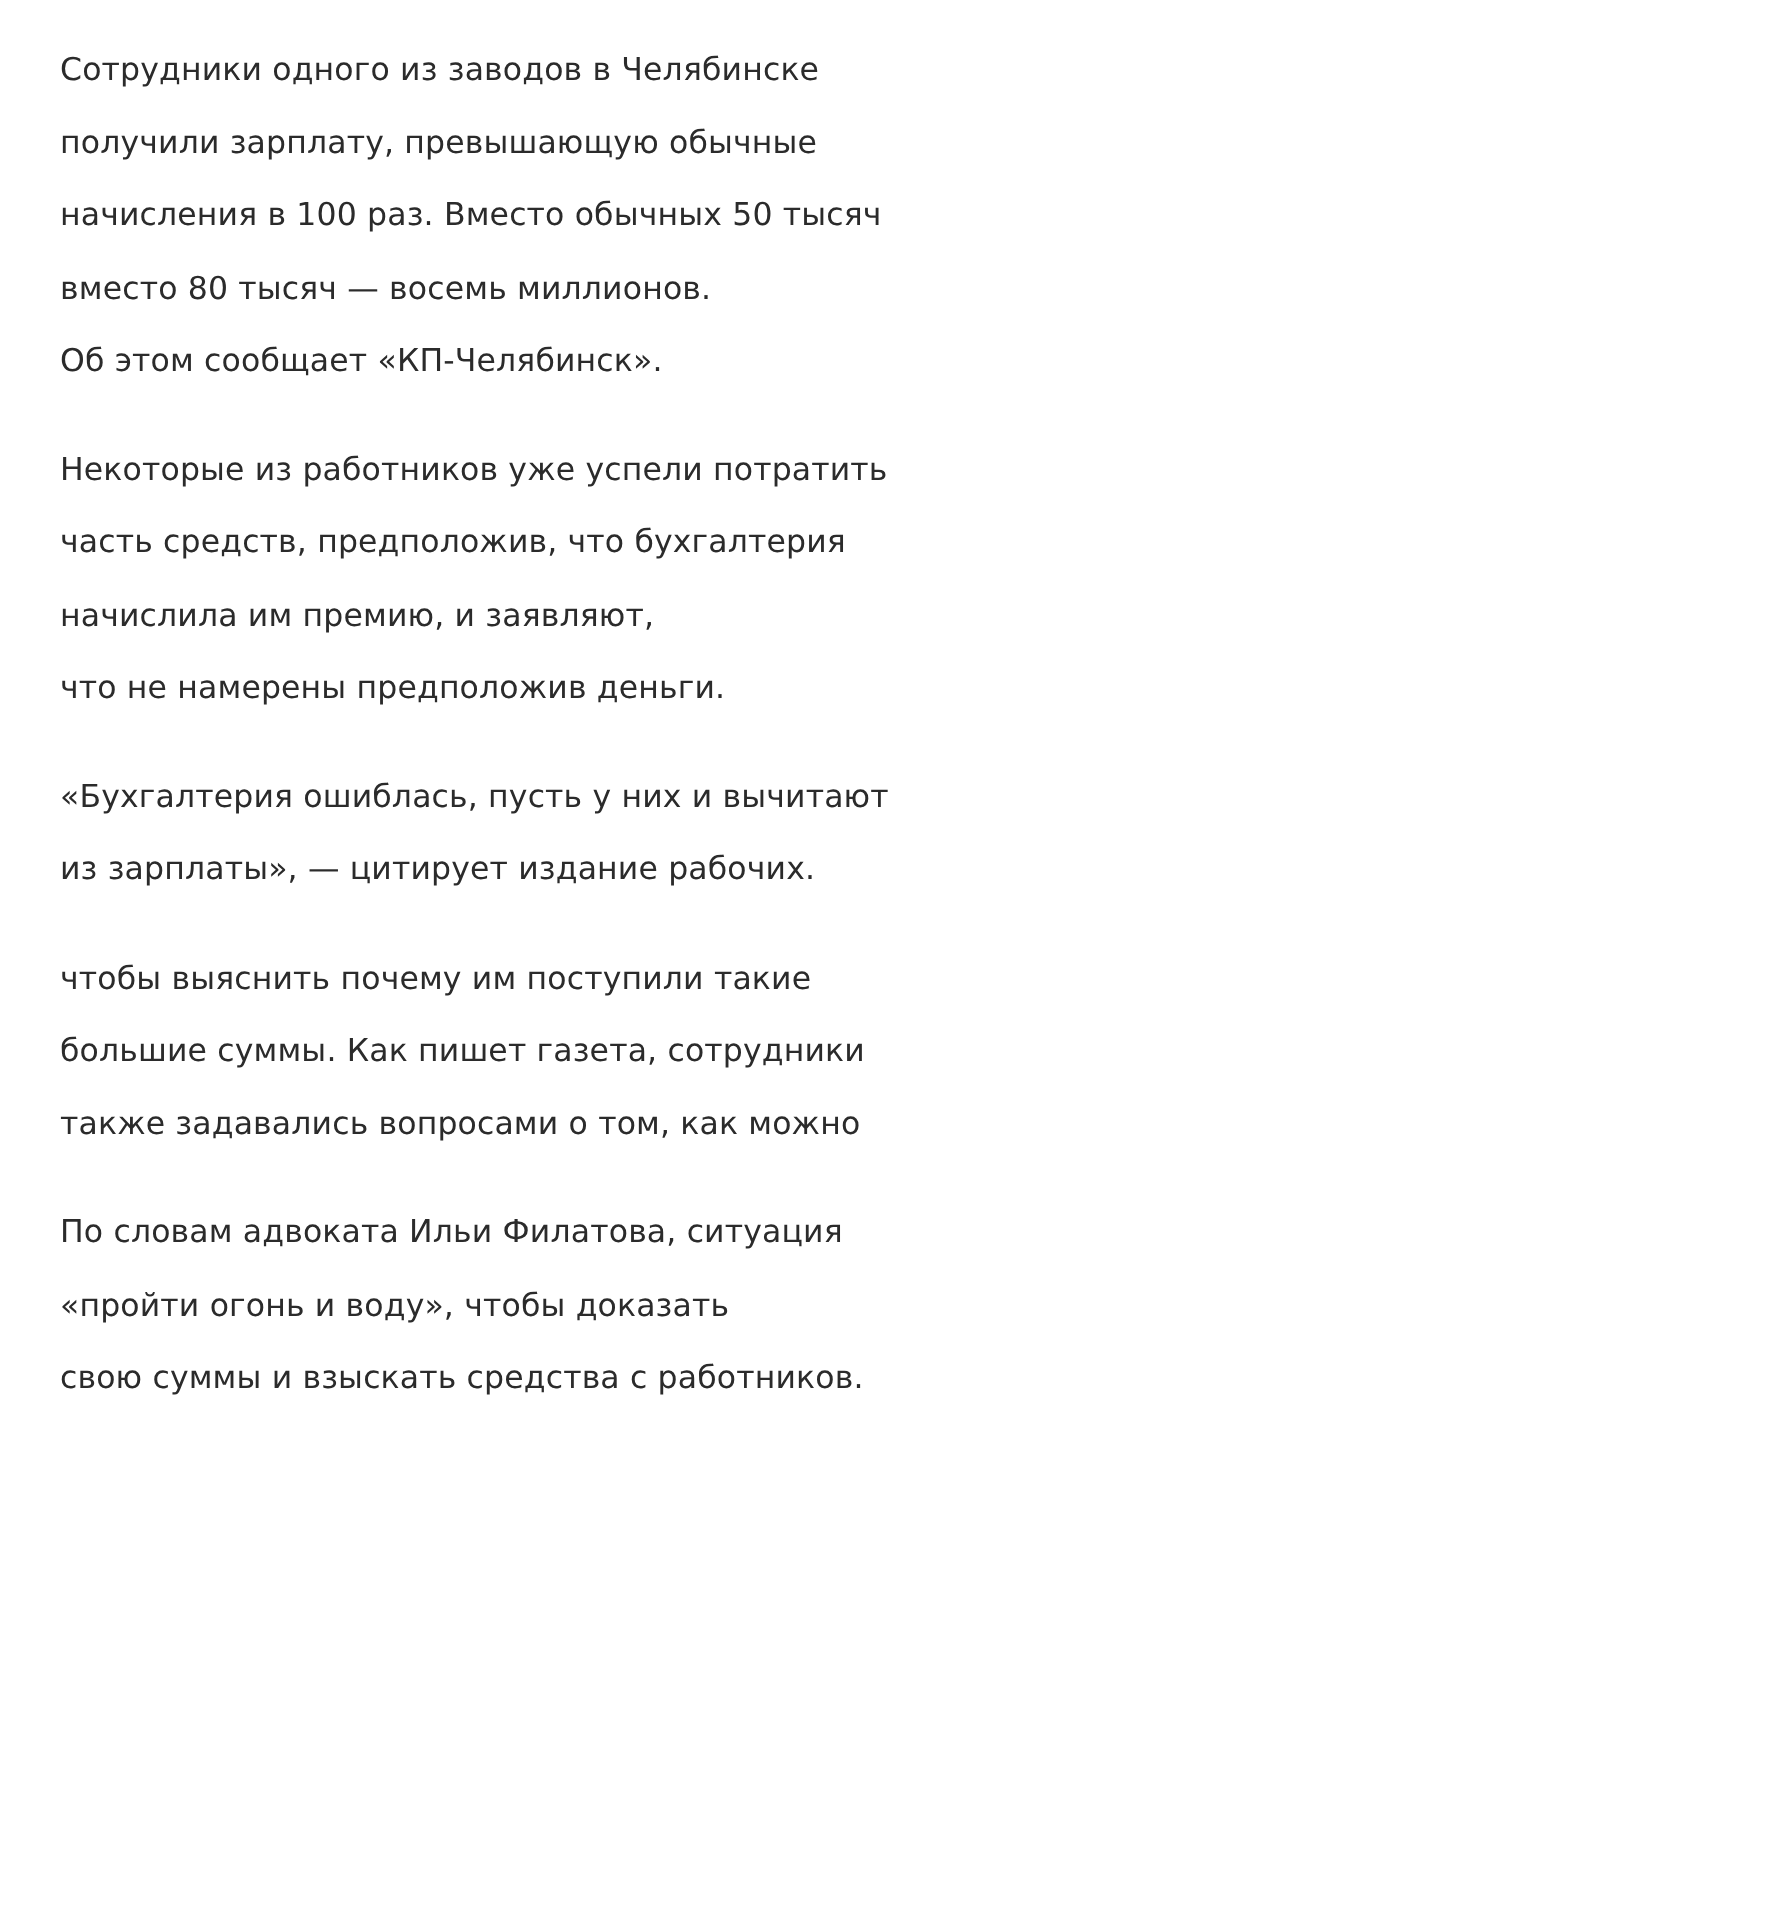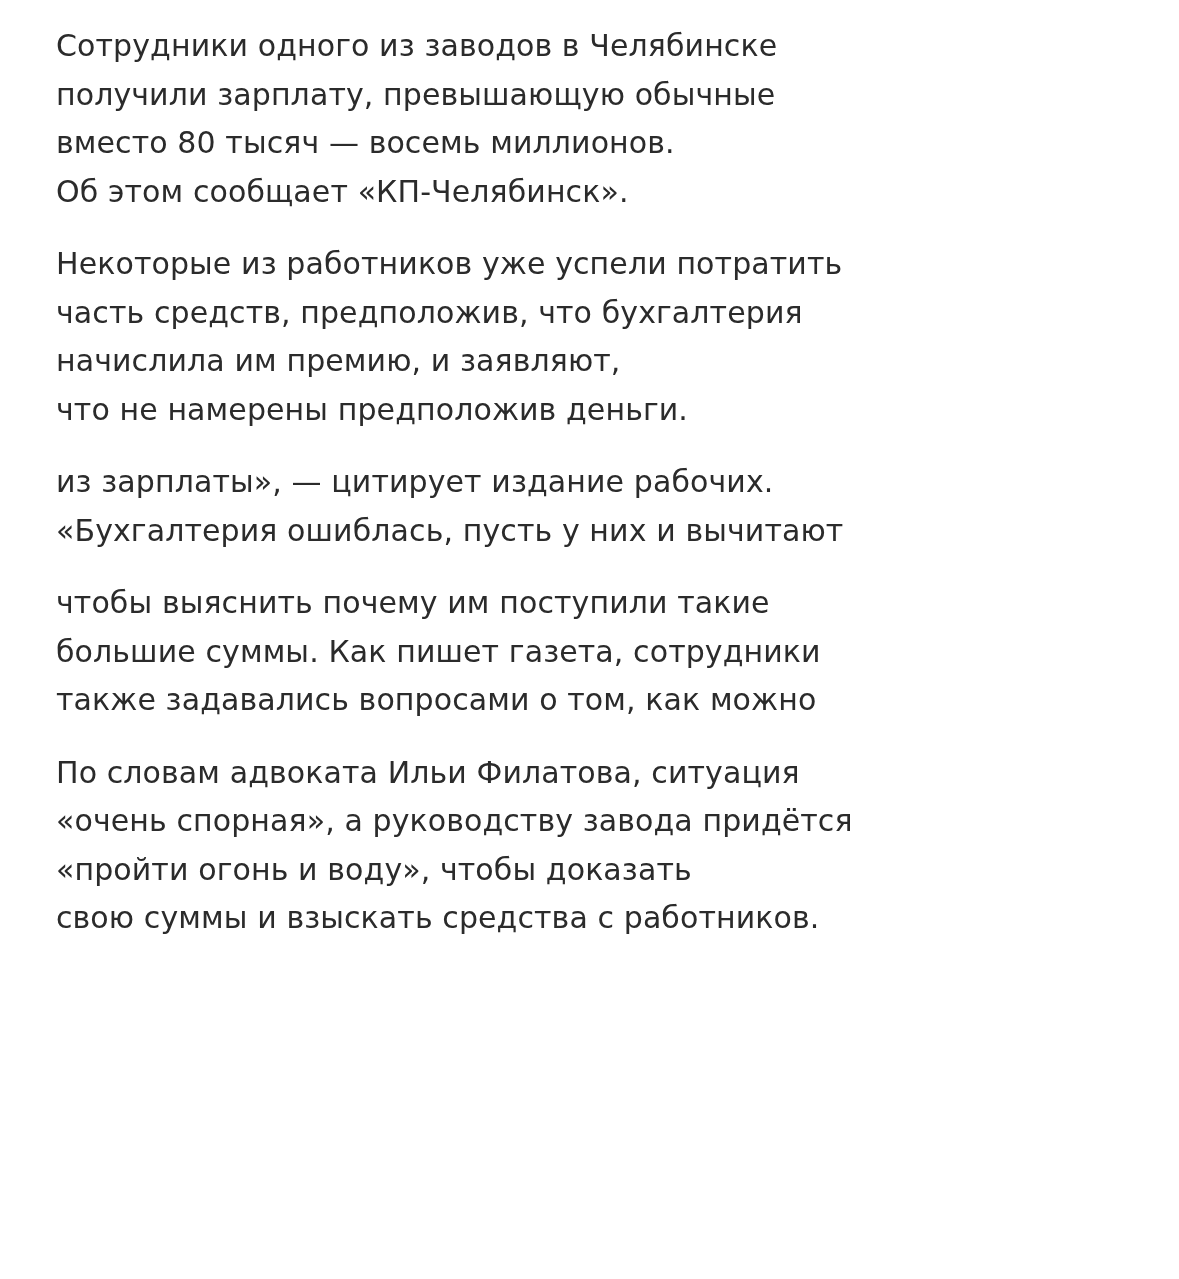--- a/index.html
+++ b/index.html
@@ -8,61 +8,61 @@
       background: #ffffff;
     }
     body {
       width: 1179px;
       height: 1279px;
       overflow: hidden;
       position: relative;
     }
     .article {
       position: absolute;
-      left: 56px;
+      left: 40px;
       top: 22px;
       width: 1100px;
       font-family: "DejaVu Sans", sans-serif;
-      font-size: 30px;
+      font-size: 21px;
       line-height: 48.5px;
       color: #2b2b2b;
       letter-spacing: 0.1px;
     }
     .para {
       margin: 0 0 24px 0;
     }
     .line {
       display: block;
       white-space: nowrap;
     }
   </style>
 </head>
 <body>
 
 <div class="article">
   <p class="para">
     <span class="line">Сотрудники одного из заводов в Челябинске</span>
     <span class="line">получили зарплату, превышающую обычные</span>
+    <span class="line">начисления в 100 раз. Вместо обычных 50 тысяч</span>
     <span class="line">вместо 80 тысяч — восемь миллионов.</span>
     <span class="line">Об этом сообщает «КП-Челябинск».</span>
   </p>
   <p class="para">
     <span class="line">Некоторые из работников уже успели потратить</span>
     <span class="line">часть средств, предположив, что бухгалтерия</span>
     <span class="line">начислила им премию, и заявляют,</span>
     <span class="line">что не намерены предположив деньги.</span>
   </p>
   <p class="para">
+    <span class="line">«Бухгалтерия ошиблась, пусть у них и вычитают</span>
     <span class="line">из зарплаты», — цитирует издание рабочих.</span>
-    <span class="line">«Бухгалтерия ошиблась, пусть у них и вычитают</span>
   </p>
   <p class="para">
     <span class="line">чтобы выяснить почему им поступили такие</span>
     <span class="line">большие суммы. Как пишет газета, сотрудники</span>
     <span class="line">также задавались вопросами о том, как можно</span>
   </p>
   <p class="para">
     <span class="line">По словам адвоката Ильи Филатова, ситуация</span>
-    <span class="line">«очень спорная», а руководству завода придётся</span>
     <span class="line">«пройти огонь и воду», чтобы доказать</span>
     <span class="line">свою суммы и взыскать средства с работников.</span>
   </p>
 </div>
 
 </body></html>

